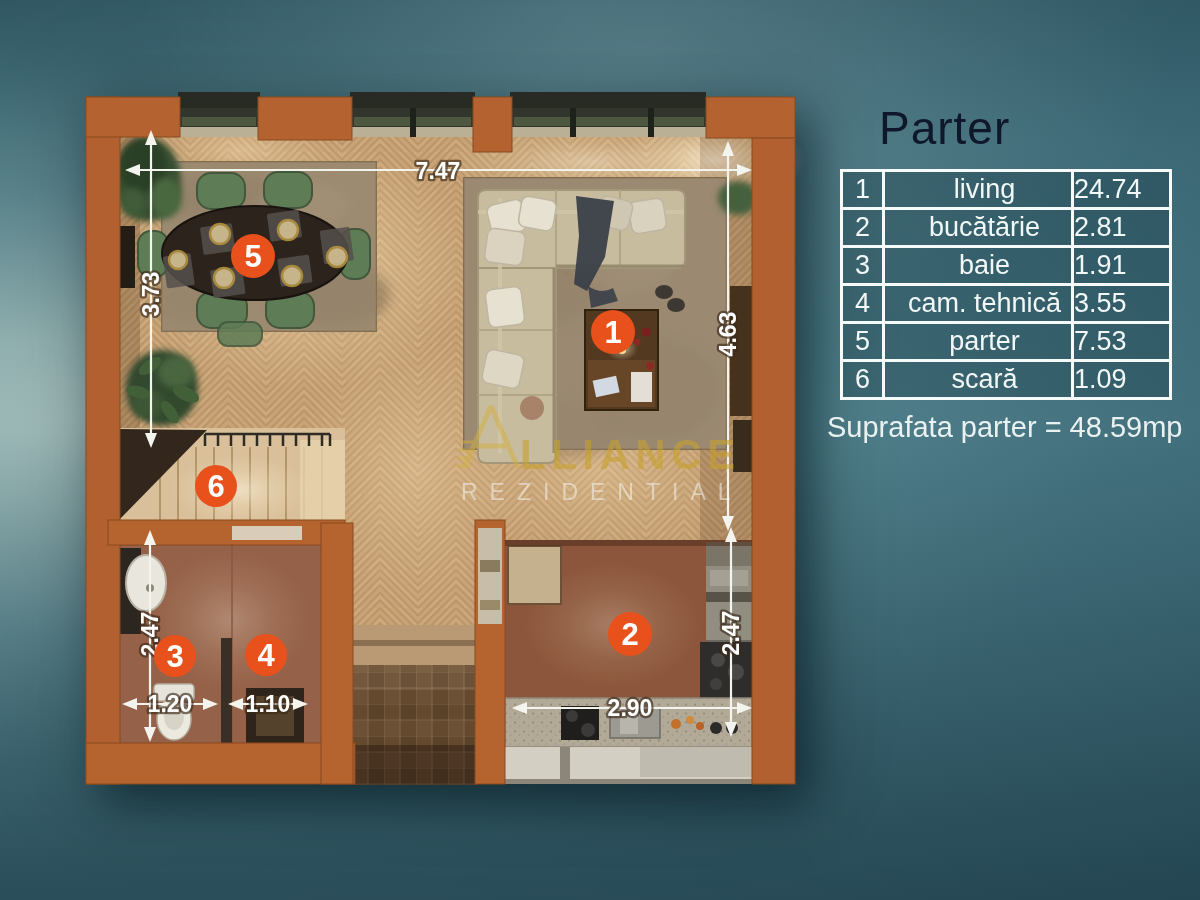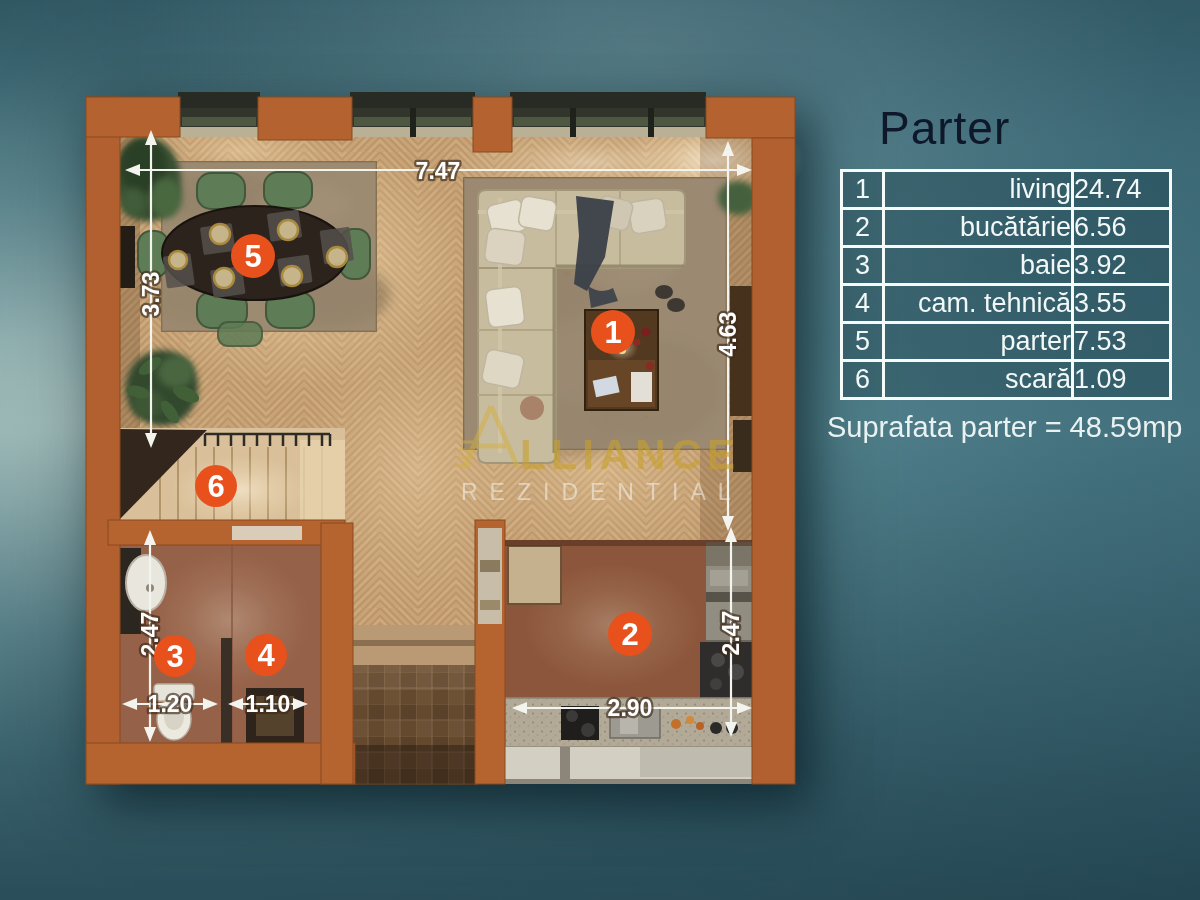--- a/index.html
+++ b/index.html
@@ -13,21 +13,21 @@
     position:relative;
   }
   .abs{position:absolute;}
   #planshadow{left:86px;top:97px;width:709px;height:687px;
     box-shadow:16px 20px 42px rgba(3,22,30,0.55), 0 0 90px rgba(3,22,30,0.30);}
   #plansvg{left:0;top:0;width:1200px;height:900px;}
   #title{left:879px;top:101px;font-size:46px;color:#0f172a;letter-spacing:1px;}
   #tbl{left:840px;top:169px;border-collapse:collapse;color:#f2f8f7;font-size:27px;}
   #tbl td{border:3px solid #f6fbfa;background:rgba(17,50,60,0.30);padding:0;height:35px;line-height:35px;}
   #tbl td.c1{width:39px;text-align:center;}
-  #tbl td.c2{width:173px;text-align:right;padding-left:13px;}
+  #tbl td.c2{width:173px;text-align:center;padding-left:13px;}
   #tbl td.c3{width:80px;text-align:left;padding-right:15px;}
   #sup{left:827px;top:411px;font-size:29px;color:#e9f2f1;text-align:center;}
 </style>
 </head>
 <body>
 
 <div class="abs" id="planshadow"></div>
 
 <svg class="abs" id="plansvg" viewBox="0 0 1200 900">
   <defs>
@@ -476,26 +476,26 @@
 <table class="abs" id="tbl">
   <tbody>
       <tr>
         <td class="c1">1</td>
         <td class="c2">living</td>
         <td class="c3">24.74</td>
       </tr>
   <tr>
         <td class="c1">2</td>
         <td class="c2">bucătărie</td>
-        <td class="c3">6.56</td>
+        <td class="c3">2.81</td>
       </tr>
   <tr>
         <td class="c1">3</td>
         <td class="c2">baie</td>
-        <td class="c3">3.92</td>
+        <td class="c3">1.91</td>
       </tr>
   <tr>
         <td class="c1">4</td>
         <td class="c2">cam. tehnică</td>
         <td class="c3">3.55</td>
       </tr>
   <tr>
         <td class="c1">5</td>
         <td class="c2">parter</td>
         <td class="c3">7.53</td>

